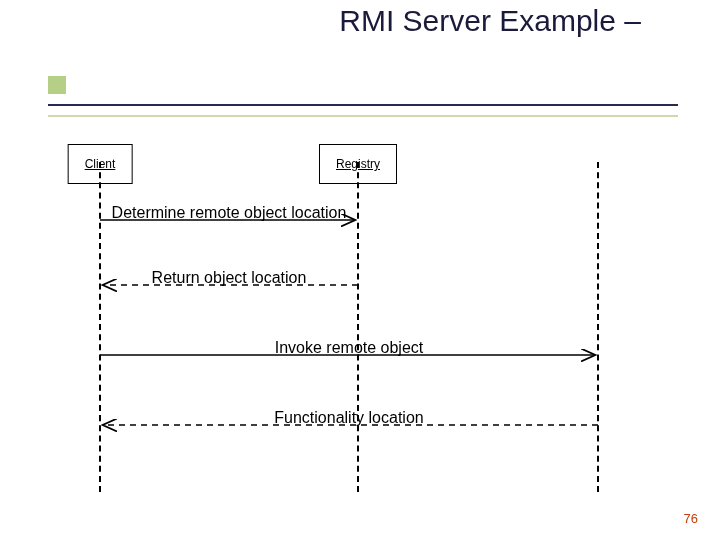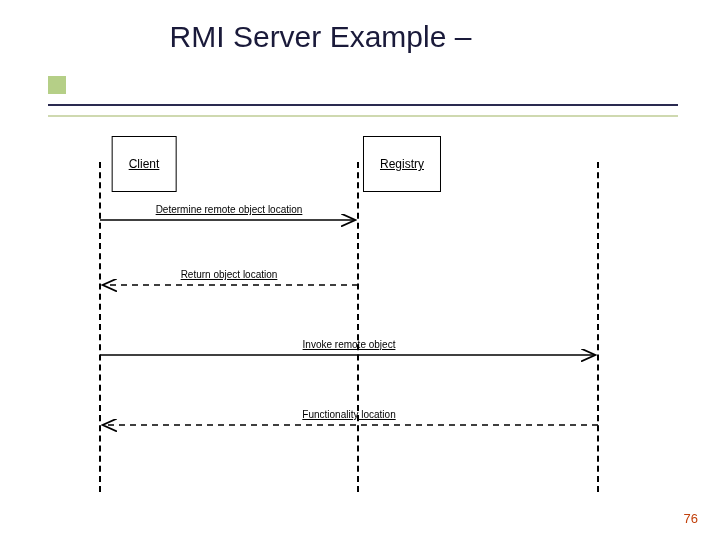--- a/index.html
+++ b/index.html
@@ -7,24 +7,24 @@
     padding: 0;
     width: 720px;
     height: 540px;
     background: #fff;
     font-family: Verdana, Arial, sans-serif;
     position: relative;
     overflow: hidden;
   }
   .title {
     position: absolute;
-    top: 20px;
+    top: 4px;
     left: 0;
     width: 641px;
-    text-align: center;
+    text-align: right;
     font-size: 30px;
     color: #1a1a3a;
     line-height: 1.15;
     font-weight: 400;
   }
   .accent-square {
     position: absolute;
     left: 48px;
     top: 76px;
     width: 18px;
@@ -49,54 +49,52 @@
   }
   .diagram {
     position: absolute;
     left: 0;
     top: 130px;
     width: 720px;
     height: 370px;
   }
   .head {
     position: absolute;
-    top: 6px;
+    top: 14px;
     border: 1px solid #000;
     background: #fff;
     font-size: 12px;
-    padding: 20px 16px;
+    padding: 12px 16px;
     text-decoration: underline;
     text-align: center;
     transform: translateX(-50%);
     white-space: nowrap;
-    margin-left: 44px;
   }
   .head-shadow {
     position: absolute;
     top: 10px;
     background: #bdbdbd;
     height: 25px;
     transform: translateX(-50%);
     z-index: -1;
   }
   .lifeline {
     position: absolute;
     top: 32px;
     width: 0;
     height: 330px;
     border-left: 2px dashed #000;
     transform: translateX(-1px);
   }
   .msg-label {
     position: absolute;
-    font-size: 10px;
+    font-size: 16px;
     text-align: left;
     transform: translateX(-50%);
     white-space: nowrap;
-    text-decoration: underline;
   }
   .page-num {
     position: absolute;
     right: 22px;
     bottom: 14px;
     font-size: 13px;
     color: #c2410c;
   }
   .arrow-line {
     stroke: #000;

